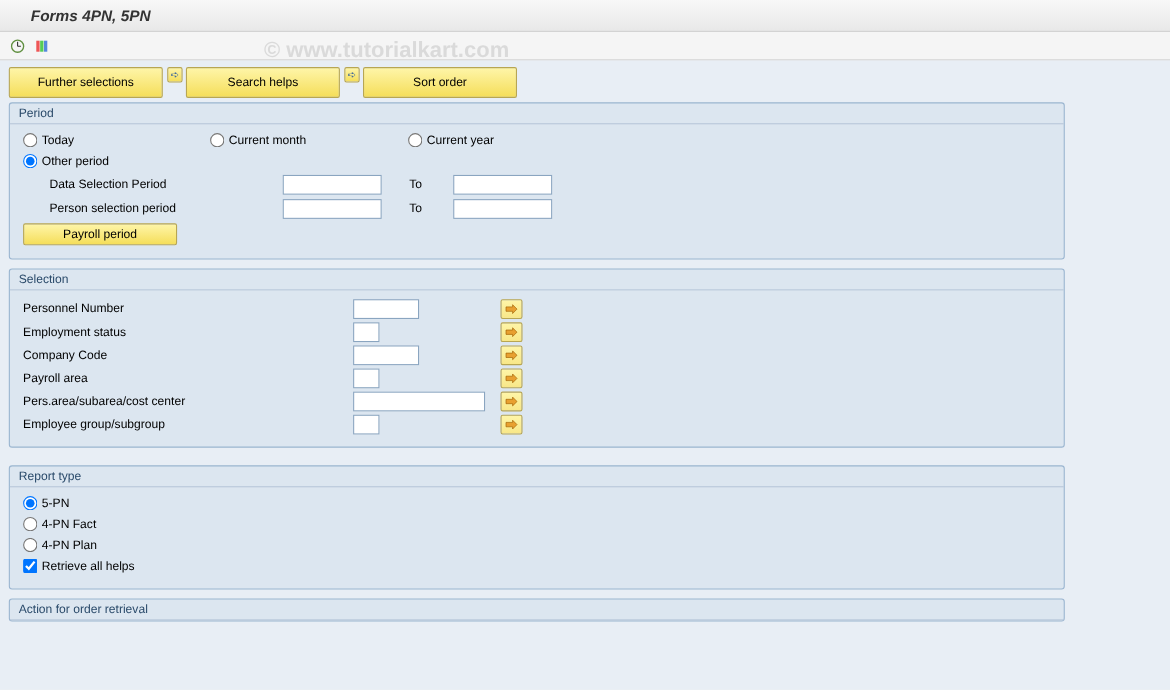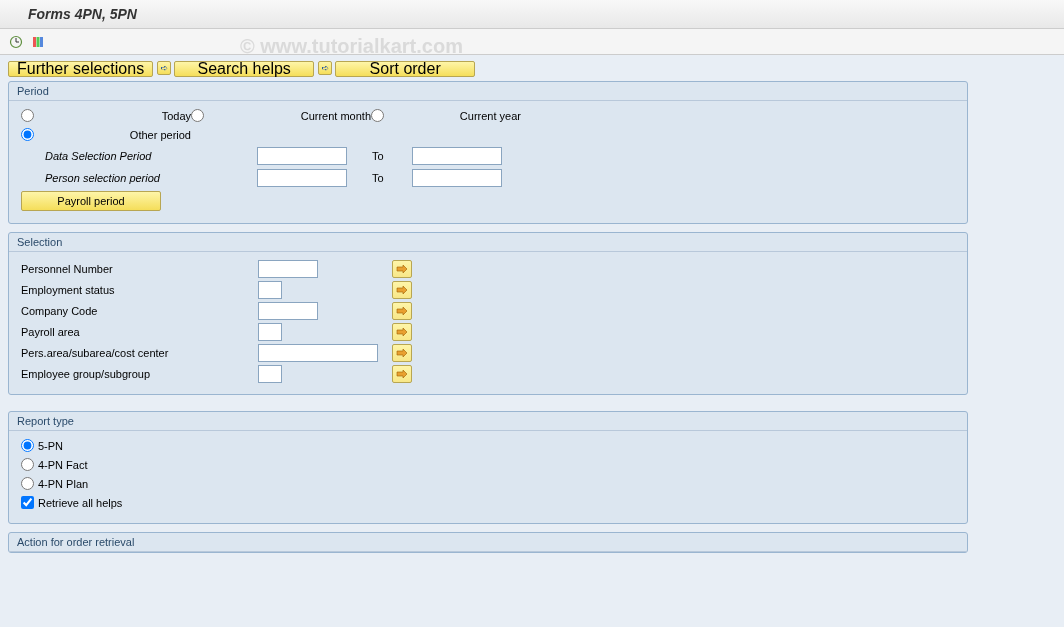--- a/index.html
+++ b/index.html
@@ -57,26 +57,26 @@
     .button-row {
       display: flex;
       gap: 4px;
       margin-bottom: 4px;
     }
     .sap-button {
       background: linear-gradient(to bottom, #fef5a8, #f5de5a);
       border: 1px solid #b8a652;
       border-radius: 2px;
       padding: 2px 8px;
-      font-size: 16px;
+      font-size: 11px;
       cursor: pointer;
       display: inline-flex;
       align-items: center;
       gap: 4px;
-      height: 16px;
+      height: 28px;
       min-width: 130px;
       justify-content: center;
     }
     .sap-button.small { min-width: 140px; }
     .arrow-ico {
       width: 14px;
       height: 14px;
       display: inline-flex;
       align-items: center;
       justify-content: center;
@@ -106,36 +106,34 @@
     .period-row {
       display: flex;
       align-items: center;
       margin-bottom: 6px;
     }
     .radio-wrap {
       display: inline-flex;
       align-items: center;
       gap: 4px;
       font-size: 11px;
-      justify-content: space-between;
     }
     .radio-wrap input[type=radio] { margin: 0; }
     .col1 { width: 170px; }
     .col2 { width: 180px; }
     .col3 { width: 150px; }
     .indent { padding-left: 24px; }
     .field-row {
       display: flex;
       align-items: center;
       margin-bottom: 4px;
     }
     .field-label {
       width: 212px;
       font-size: 11px;
-      font-style: italic;
     }
     .text-input {
       border: 1px solid #8aa5c0;
       background: #fff;
       height: 18px;
       padding: 1px 3px;
       font-size: 11px;
     }
     .text-input.w60 { width: 60px; }
     .text-input.w24 { width: 24px; }
@@ -156,21 +154,21 @@
       justify-content: center;
       cursor: pointer;
       margin-left: 6px;
     }
     .multi-btn svg { display: block; }
     .sel-row {
       display: flex;
       align-items: center;
       margin-bottom: 3px;
     }
-    .sel-label { width: 237px; font-size: 11px; }
+    .sel-label { width: 300px; font-size: 11px; }
     .sel-input-cell { width: 128px; }
     .checkbox-wrap {
       display: inline-flex;
       align-items: center;
       gap: 4px;
       font-size: 11px;
     }
     .checkbox-wrap input[type=checkbox]{ margin:0; }
     .inset-button {
       background: linear-gradient(to bottom, #fef5a8, #f5de5a);

